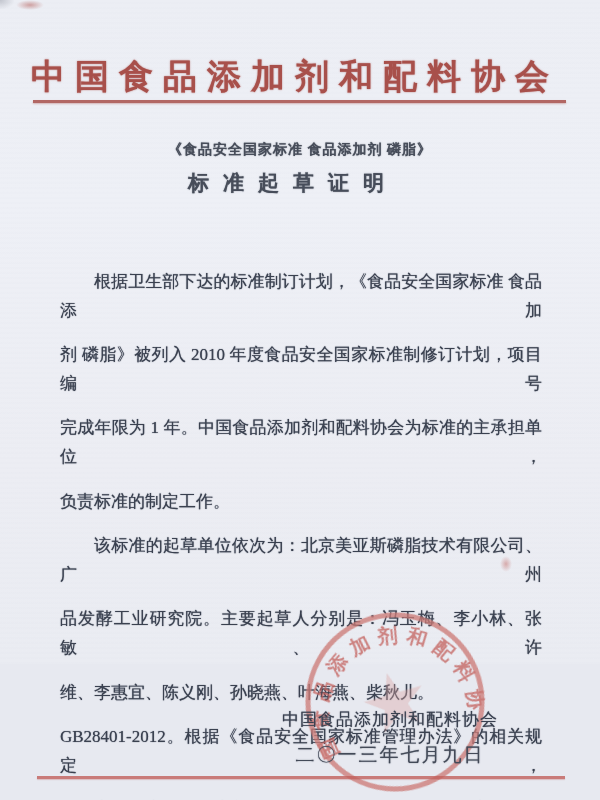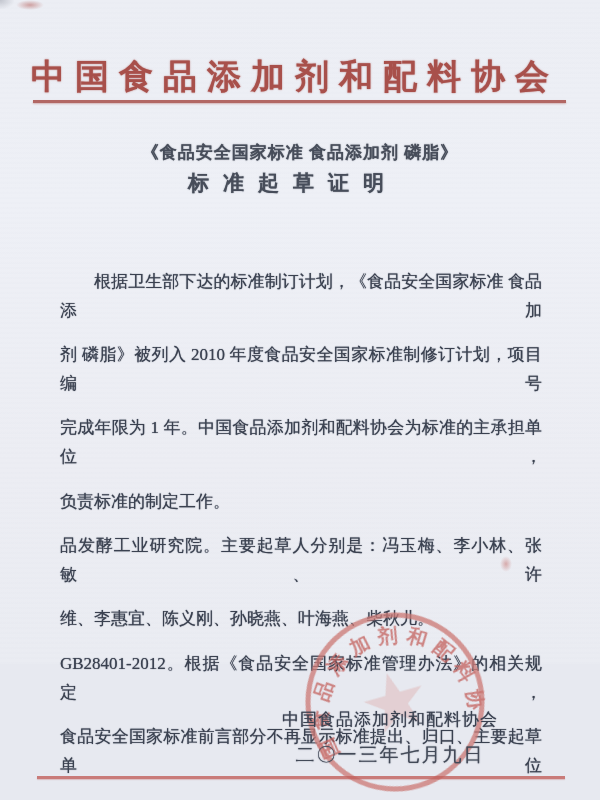--- a/index.html
+++ b/index.html
@@ -27,21 +27,21 @@
     white-space:nowrap;
   }
   .header-rule{
     position:absolute;top:100px;left:33px;width:533px;height:3px;
     background:#a8504b;opacity:0.85;
     box-shadow:0 1px 2px rgba(168,80,75,0.45);
   }
   
   .doc-title-1{
     position:absolute;top:141px;left:0;width:600px;
-    text-align:center;font-size:17px;font-weight:bold;
+    text-align:center;font-size:14px;font-weight:bold;
     color:#474d5a;letter-spacing:1px;
     text-shadow:0 0 1.2px rgba(70,77,90,0.8);
     white-space:nowrap;
   }
   .doc-title-2{
     position:absolute;top:169px;left:0;width:600px;
     text-align:center;font-size:21px;font-weight:bold;
     color:#474d5a;letter-spacing:14px;margin-left:-7px;
     text-shadow:0 0 1.2px rgba(70,77,90,0.8);
     white-space:nowrap;
@@ -108,20 +108,21 @@
   <div class="header-rule"></div>
 
   <div class="doc-title-1">《食品安全国家标准 食品添加剂 磷脂》</div>
   <div class="doc-title-2">标准起草证明</div>
 
   <div class="body-text">
     <div class="line indent fill">根据卫生部下达的标准制订计划，《食品安全国家标准 食品添加</div>
     <div class="line fill">剂 磷脂》被列入 2010 年度食品安全国家标准制修订计划，项目编号</div>
     <div class="line fill">完成年限为 1 年。中国食品添加剂和配料协会为标准的主承担单位，</div>
     <div class="line">负责标准的制定工作。</div>
+    <div class="line indent fill">该标准的起草单位依次为：北京美亚斯磷脂技术有限公司、广州</div>
     <div class="line fill">品发酵工业研究院。主要起草人分别是：冯玉梅、李小林、张敏、许</div>
     <div class="line">维、李惠宜、陈义刚、孙晓燕、叶海燕、柴秋儿。</div>
     <div class="line fill">GB28401-2012。根据《食品安全国家标准管理办法》的相关规定，</div>
     <div class="line fill">食品安全国家标准前言部分不再显示标准提出、归口、主要起草单位</div>
 
   </div>
 
   <svg class="seal" viewBox="0 0 192 192" xmlns="http://www.w3.org/2000/svg" xmlns:xlink="http://www.w3.org/1999/xlink">
     <circle cx="96" cy="96" r="87" fill="none" stroke="#cc7a76" stroke-width="5" opacity="0.9"></circle>
     <polygon points="96,66 103.5,87.5 126,87.5 108,101 114.5,122.5 96,109.5 77.5,122.5 84,101 66,87.5 88.5,87.5" fill="#dba5a2" opacity="0.45"></polygon>

